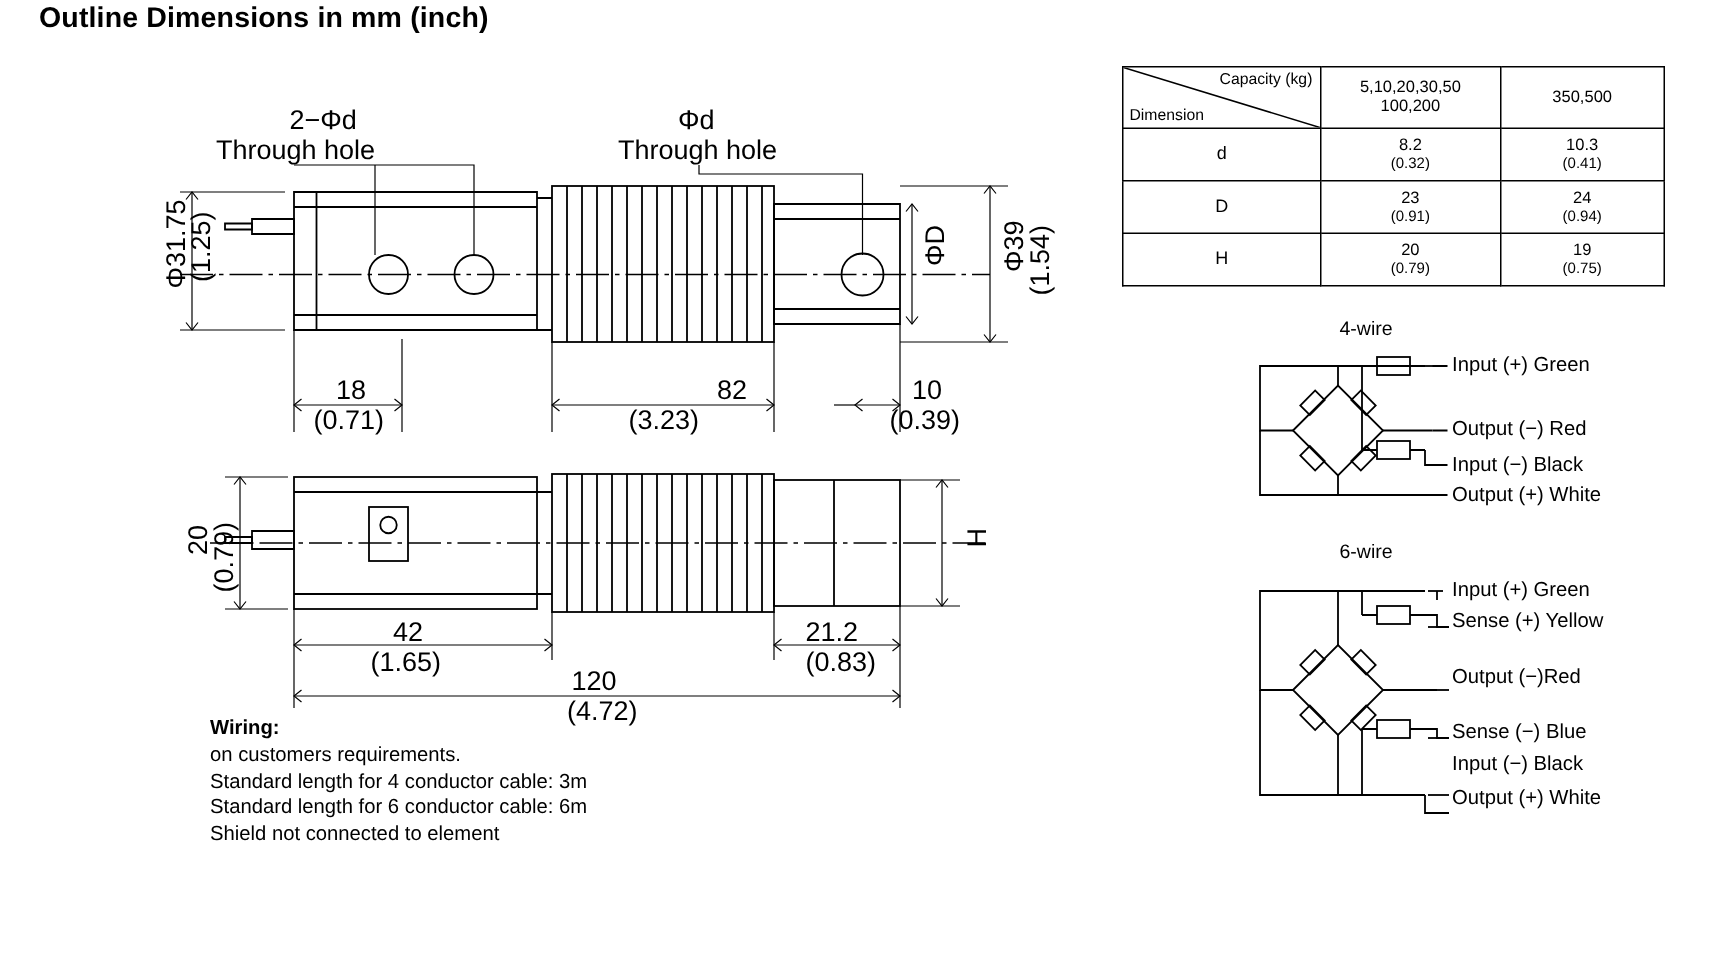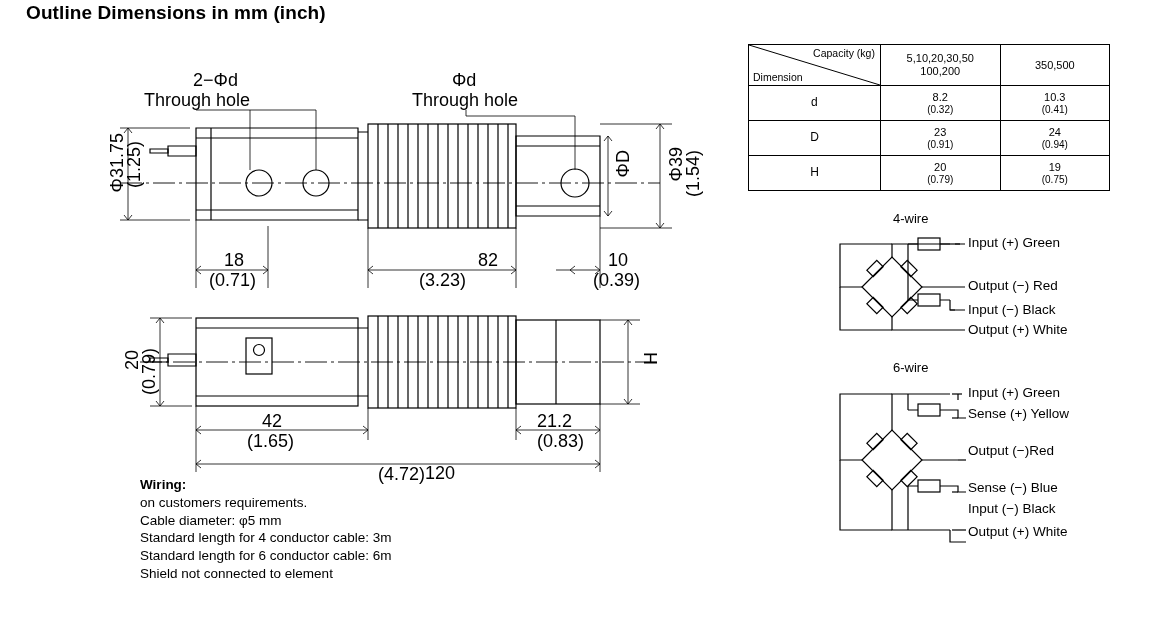--- a/index.html
+++ b/index.html
@@ -209,27 +209,26 @@
 <div class="abs dtxt" style="left:593px;top:270px;">(0.39)</div>
 
 <div class="abs dtxt vert" style="left:122px;top:350px;">20</div>
 <div class="abs dtxt vert" style="left:139px;top:348px;">(0.79)</div>
 <div class="abs dtxt vert" style="left:641px;top:352px;">H</div>
 
 <div class="abs dtxt" style="left:262px;top:411px;">42</div>
 <div class="abs dtxt" style="left:247px;top:431px;">(1.65)</div>
 <div class="abs dtxt" style="left:537px;top:411px;">21.2</div>
 <div class="abs dtxt" style="left:537px;top:431px;">(0.83)</div>
-<div class="abs dtxt" style="left:381px;top:463px;margin-left:44px;">120</div>
+<div class="abs dtxt" style="left:381px;top:444px;">120</div>
 <div class="abs dtxt" style="left:378px;top:464px;">(4.72)</div>
 
 <div class="abs" id="wiring-notes">
   <div class="hd">Wiring:</div>
   <div>on customers  requirements.</div>
-  <div>Cable diameter:  φ5 mm</div>
   <div>Standard length for 4 conductor cable: 3m</div>
   <div>Standard length for 6 conductor cable: 6m</div>
   <div>Shield not connected to element</div>
 </div>
 
 <table class="abs" id="spec-table">
   <tbody>
       <tr>
     <td class="hdr-cell">
       <svg class="slash" viewBox="0 0 122 36" preserveAspectRatio="none">

